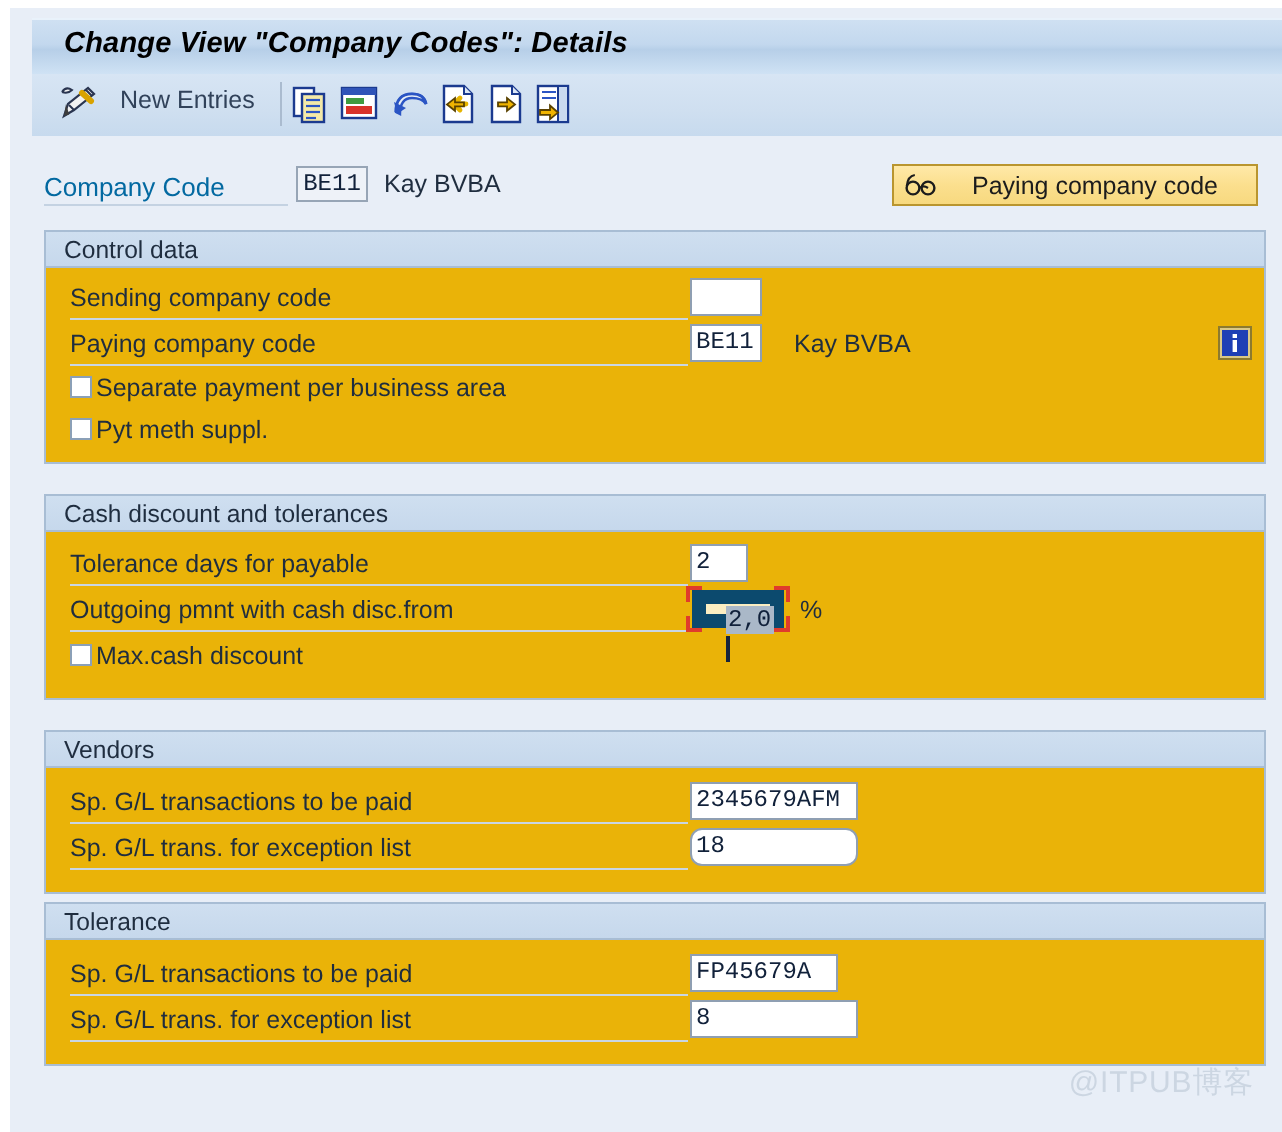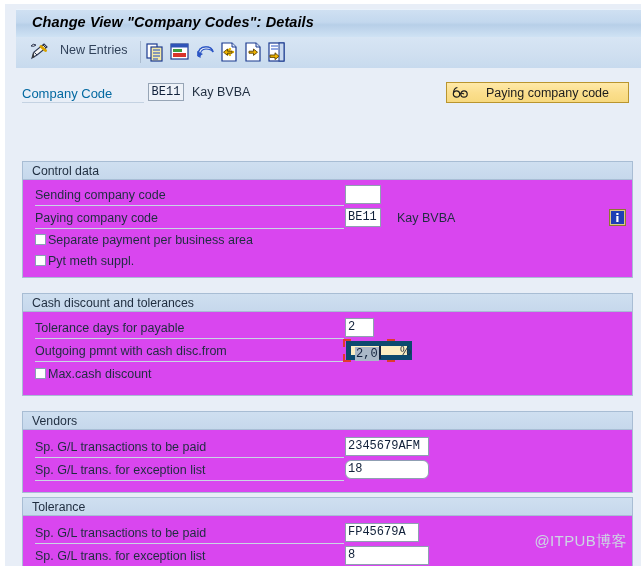--- a/index.html
+++ b/index.html
@@ -135,25 +135,24 @@
     box-sizing: border-box;
     white-space: nowrap;
   }
   #glasses-icon { position: absolute; left: 5px; top: 3px; width: 18px; height: 13px; }
 
   
   .group {
     position: absolute;
     left: 6px;
     width: 611px;
-    background: #d946ef;
+    background: #eab308;
     border: 1px solid #a8bdd4;
     border-top: none;
     box-sizing: border-box;
-    margin-top: 46px;
   }
   .group-header {
     position: absolute;
     left: -1px;
     top: -1px;
     width: 611px;
     height: 19px;
     background: linear-gradient(to bottom, #cfdff0 0%, #c6d8ec 100%);
     border: 1px solid #a8bdd4;
     box-sizing: border-box;
@@ -199,28 +198,28 @@
   
   #focus-wrap {
     position: absolute;
     top: -2px;
     width: 52px;
     height: 23px;
   }
   #focus-input {
     position: absolute;
     left: 3px; top: 2px;
-    width: 66px; height: 19px;
+    width: 46px; height: 19px;
     background: #fbeec2;
-    border: 5px solid #0c4a6e;
+    border: 7px solid #0c4a6e;
     box-sizing: border-box;
     font-family: "Liberation Mono", monospace;
     font-size: 12px;
     line-height: 16px;
-    padding-left: 4px;
+    padding-left: 10px;
     cursor: text;
   }
   #focus-sel {
     background: #aab8c8;
     color: #10203a;
     padding: 0 1px;
   }
   #focus-caret {
     display: inline-block;
     width: 2px;

